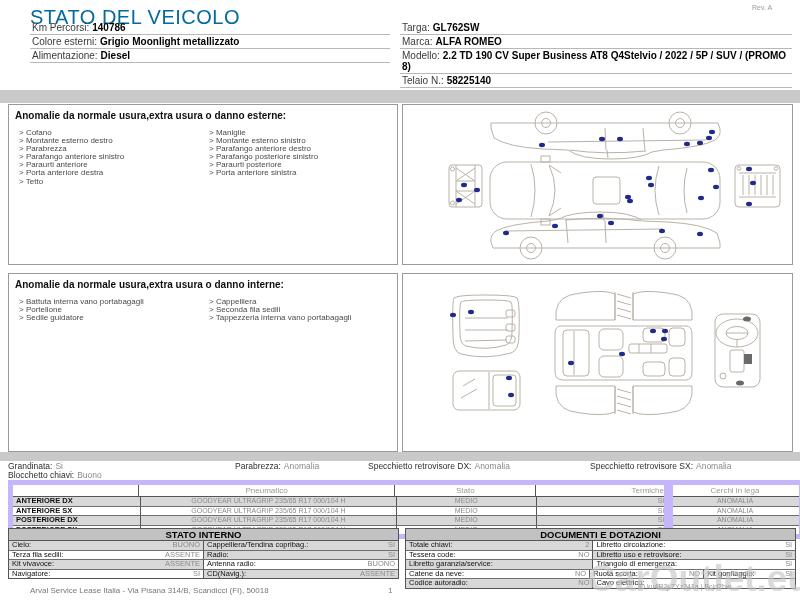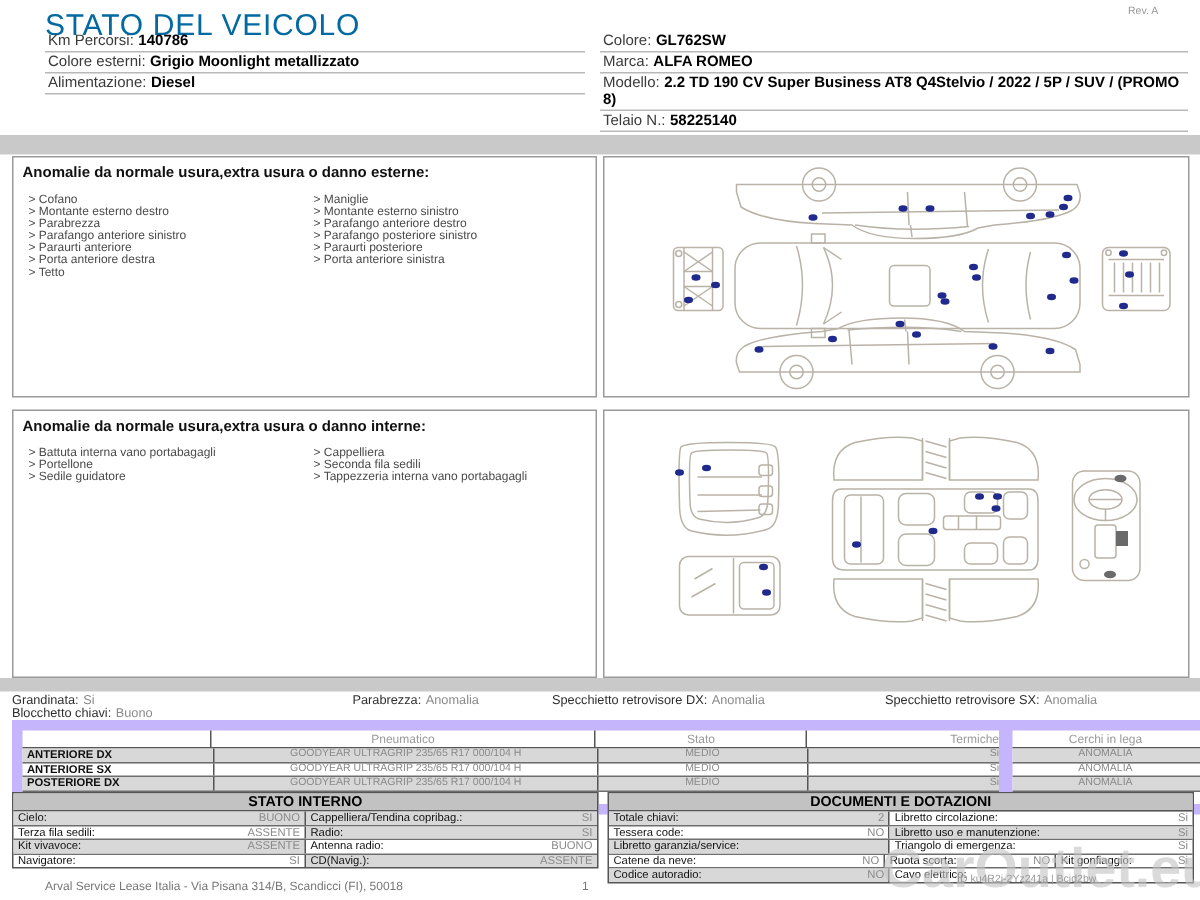--- a/index.html
+++ b/index.html
@@ -22,21 +22,21 @@
   .abox-title{font-size:10px;font-weight:bold;color:#101010;padding:5px 6px 4px;}
   .acol{position:absolute;font-size:8px;line-height:7.6px;color:#4a4a4a;}
   .acol div{margin:0 0 0.5px 0;}
   
   .dbox{position:absolute;background:#fff;border:1px solid #9a9a9a;}
   .dbox svg{display:block;}
   
   .cond{position:absolute;font-size:8.5px;line-height:9px;color:#2e2e2e;white-space:nowrap;}
   .cond .v{color:#8a8a8a;margin-left:3px;}
   
-  .ttable{position:absolute;border:7px solid #c4b5fd;background:#fff;}
+  .ttable{position:absolute;border:5px solid #c4b5fd;background:#fff;}
   .trow{display:flex;border-bottom:1px solid #6e6e6e;height:8.5px;}
   .trow:last-child{border-bottom:none;}
   .thead-row{display:flex;border-bottom:1px solid #555;height:11px;}
   .thc{font-size:8px;color:#9a9a9a;text-align:center;line-height:11px;}
   .tc{font-size:7px;color:#8a8a8a;text-align:center;line-height:8.5px;overflow:hidden;white-space:nowrap;}
   .tc.pos{font-weight:bold;color:#101010;font-size:7.5px;text-align:left;padding-left:3px;}
   .bR{border-right:1px solid #555;}
   .g{background:#d8d8d8;}
   .w1{width:125px;}.w2{width:256px;}.w3{width:140px;}.w4{width:128px;text-align:right;}
   .wfull{width:124px;}
@@ -73,21 +73,21 @@
   <div class="hrow">
     <span>Colore esterni:</span><span class="hval">Grigio Moonlight metallizzato</span>
   </div>
   <div class="hrow">
     <span>Alimentazione:</span><span class="hval">Diesel</span>
   </div>
 </div>
 
 <div class="hcol" style="left:400px;top:21px;width:392px;">
   <div class="hrow">
-    <span>Colore:</span><span class="hval">GL762SW</span>
+    <span>Targa:</span><span class="hval">GL762SW</span>
   </div>
   <div class="hrow">
     <span>Marca:</span><span class="hval">ALFA ROMEO</span>
   </div>
   <div class="hrow">
     <span>Modello:</span><span class="hval">2.2 TD 190 CV Super Business AT8 Q4Stelvio / 2022 / 5P / SUV / (PROMO 8)</span>
   </div>
   <div class="hrow">
     <span>Telaio N.:</span><span class="hval">58225140</span>
   </div>
@@ -423,21 +423,21 @@
         <span class="lab">Libretto circolazione:</span>
         <span class="val">Si</span>
       </div>
   </div>
   <div class="irow">
     <div class="icell" style="width:48%;border-right:1px solid #555;">
         <span class="lab">Tessera code:</span>
         <span class="val">NO</span>
       </div>
     <div class="icell g" style="width:52%;">
-        <span class="lab">Libretto uso e manutenzione:</span>
+        <span class="lab">Libretto uso e retrovisore:</span>
         <span class="val">Si</span>
       </div>
   </div>
   <div class="irow">
     <div class="icell g" style="width:48%;border-right:1px solid #555;flex-direction:column;">
         <span class="lab">Libretto garanzia/service:</span>
         <span class="val">Si</span>
       </div>
     <div class="icell" style="width:52%;">
         <span class="lab">Triangolo di emergenza:</span>

